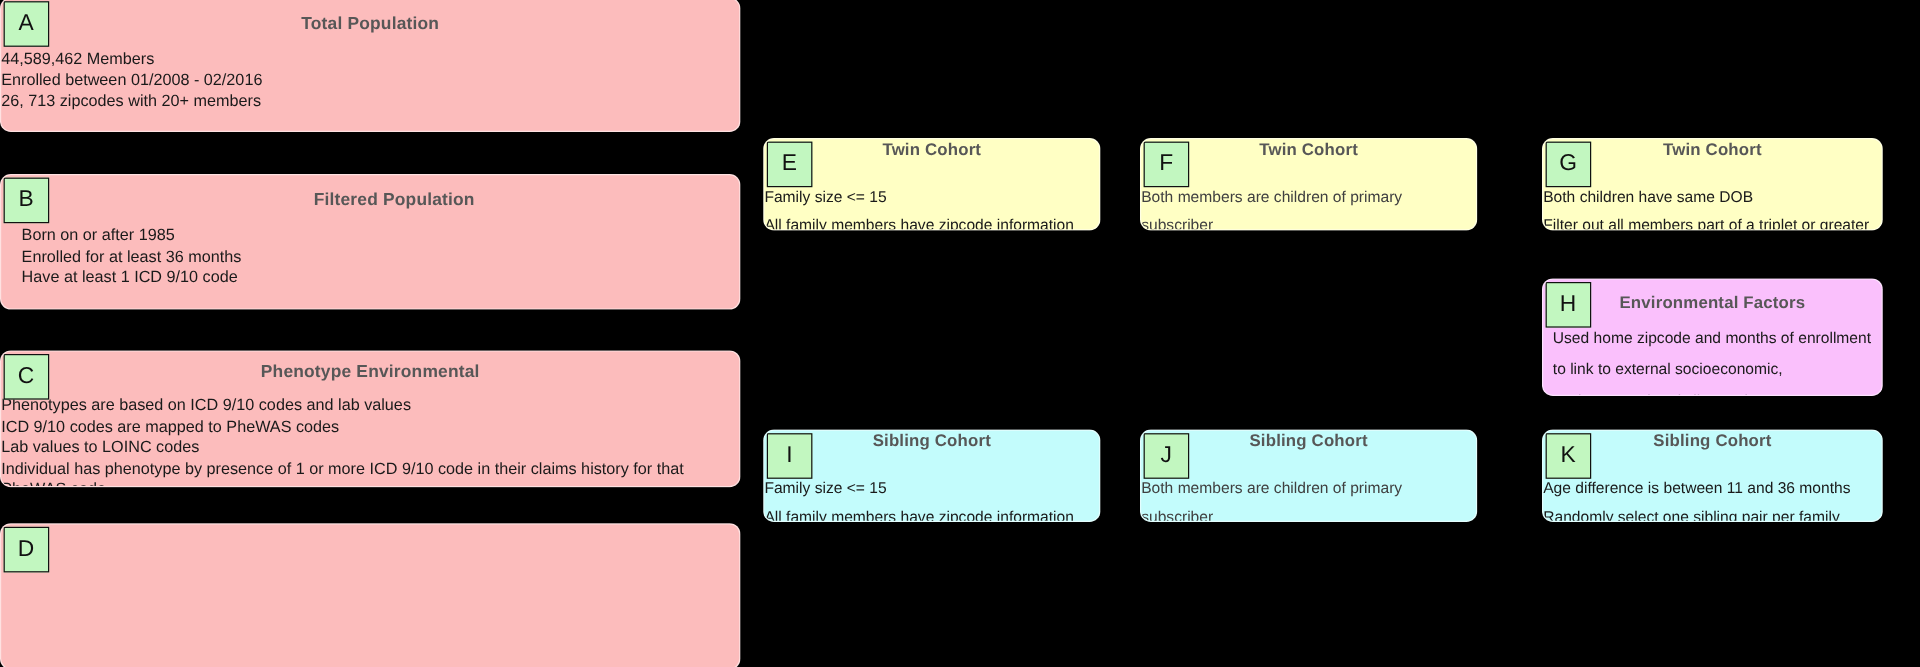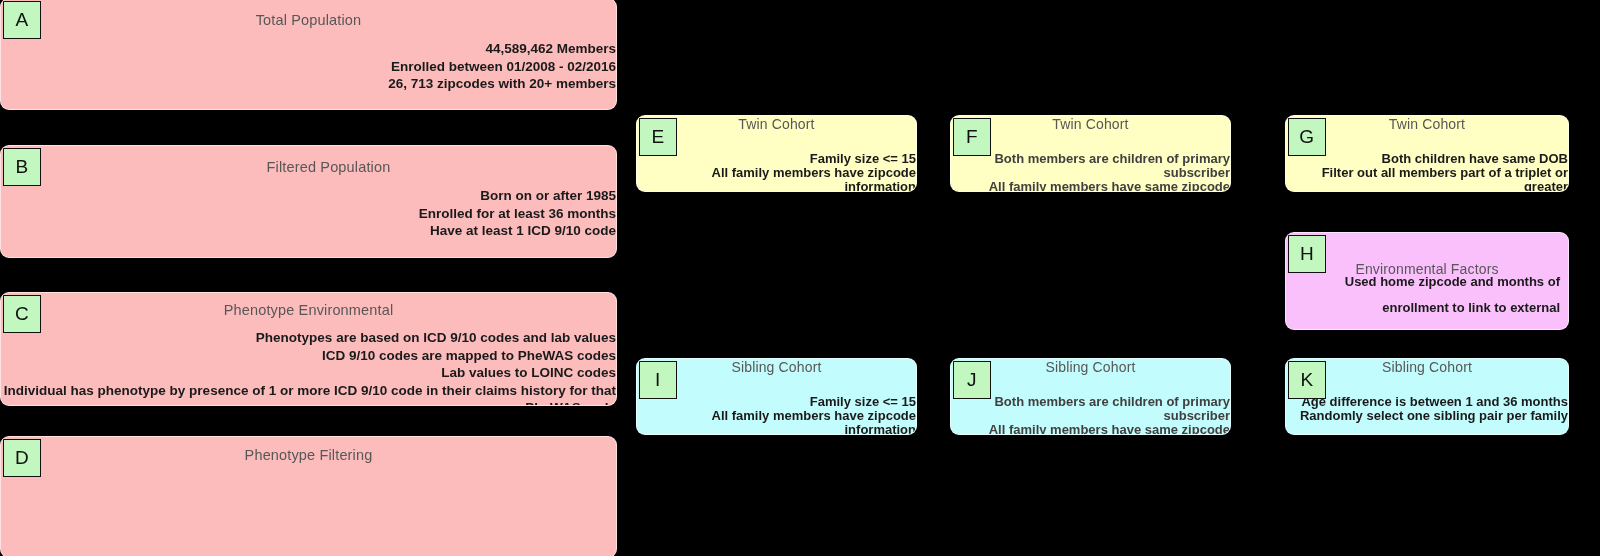--- a/index.html
+++ b/index.html
@@ -53,38 +53,37 @@
     font-family: "Liberation Sans", sans-serif;
     letter-spacing: 0.5px;
     z-index: 3;
   }
 
   .card .title {
     position: absolute;
     left: 0;
     right: 0;
     text-align: center;
-    font-weight: normal;
+    font-weight: bold;
     color: #575757;
     font-size: 14.5px;
     letter-spacing: 0.15px;
     z-index: 2;
   }
 
   .card .body {
     position: absolute;
     left: 0;
     right: 0;
-    text-align: right;
+    text-align: left;
     color: #1a1a1a;
     font-size: 13.5px;
     line-height: 17.5px;
     white-space: pre-line;
     z-index: 1;
-    font-weight: bold;
   }
 
   .card .body.muted {
     color: #404040;
   }
 
   
   .pink   { background: #fcbcbc; }
   .yellow { background: #ffffc4; }
   .cyan   { background: #c3fcfc; }
@@ -92,34 +91,34 @@
 
   
   #card-a { left: 0px;  top: -2px;  width: 617px; height: 112px; }
   #card-b { left: 0px;  top: 145px; width: 617px; height: 113px; }
   #card-c { left: 0px;  top: 292px; width: 617px; height: 114px; }
   #card-d { left: 0px;  top: 436px; width: 617px; height: 122px; }
 
   #card-a .title { top: 11px; }
   #card-a .body  { top: 40px; }
   #card-b .title { top: 155px; }
-  #card-b .body  { top: 0px; }
+  #card-b .body  { top: 0px; padding-left: 17px; }
 
   
   #card-e { left: 636px;  top: 115px; width: 281px; height: 77px; }
   #card-f { left: 950px;  top: 115px; width: 281px; height: 77px; }
   #card-g { left: 1285px; top: 115px; width: 284px; height: 77px; }
   #card-h { left: 1285px; top: 232px; width: 284px; height: 98px; }
   #card-i { left: 636px;  top: 358px; width: 281px; height: 77px; }
   #card-j { left: 950px;  top: 358px; width: 281px; height: 77px; }
   #card-k { left: 1285px; top: 358px; width: 284px; height: 77px; }
 
   .small .title { top: 0; font-size: 14px; }
-  .small .body  { top: 36px; font-size: 13px; line-height: 14px; }
-  .tall  .title { top: 11px; font-size: 14px; margin-top: 17px; }
+  .small .body  { top: 36px; font-size: 13px; line-height: 24px; }
+  .tall  .title { top: 11px; font-size: 14px; }
   .tall  .body  { top: 36px; font-size: 13px; line-height: 26px; }
 </style>
 </head>
 <body>
 
 <div class="stage">
 
   <div class="card pink" id="card-a" style="background: rgb(252, 188, 188);">
     <div class="badge">A</div>
     <div class="title" style="top:13px;">Total Population</div>
@@ -140,21 +139,20 @@
     <div class="badge">C</div>
     <div class="title" style="top:9px;">Phenotype Environmental</div>
     <div class="body" style="top:36px;">Phenotypes are based on ICD 9/10 codes and lab values
 ICD 9/10 codes are mapped to PheWAS codes
 Lab values to LOINC codes
 Individual has phenotype by presence of 1 or more ICD 9/10 code in their claims history for that PheWAS code</div>
   </div>
 
   <div class="card pink" id="card-d" style="background: rgb(252, 188, 188);">
     <div class="badge">D</div>
-    <div class="title" style="top:10px;">Phenotype Filtering</div>
   </div>
 
   <div class="card yellow small" id="card-e" style="background: rgb(255, 255, 196);">
     <div class="badge">E</div>
     <div class="title">Twin Cohort</div>
     <div class="body">Family size &lt;= 15
 All family members have zipcode information</div>
   </div>
 
   <div class="card yellow small" id="card-f" style="background: rgb(255, 255, 196);">
@@ -187,17 +185,17 @@
   <div class="card cyan small" id="card-j" style="background: rgb(195, 252, 252);">
     <div class="badge">J</div>
     <div class="title">Sibling Cohort</div>
     <div class="body muted">Both members are children of primary subscriber
 All family members have same zipcode</div>
   </div>
 
   <div class="card cyan small" id="card-k" style="background: rgb(195, 252, 252);">
     <div class="badge">K</div>
     <div class="title">Sibling Cohort</div>
-    <div class="body">Age difference is between 1 and 36 months
+    <div class="body">Age difference is between 11 and 36 months
 Randomly select one sibling pair per family</div>
   </div>
 
 </div>
 
 </body></html>

